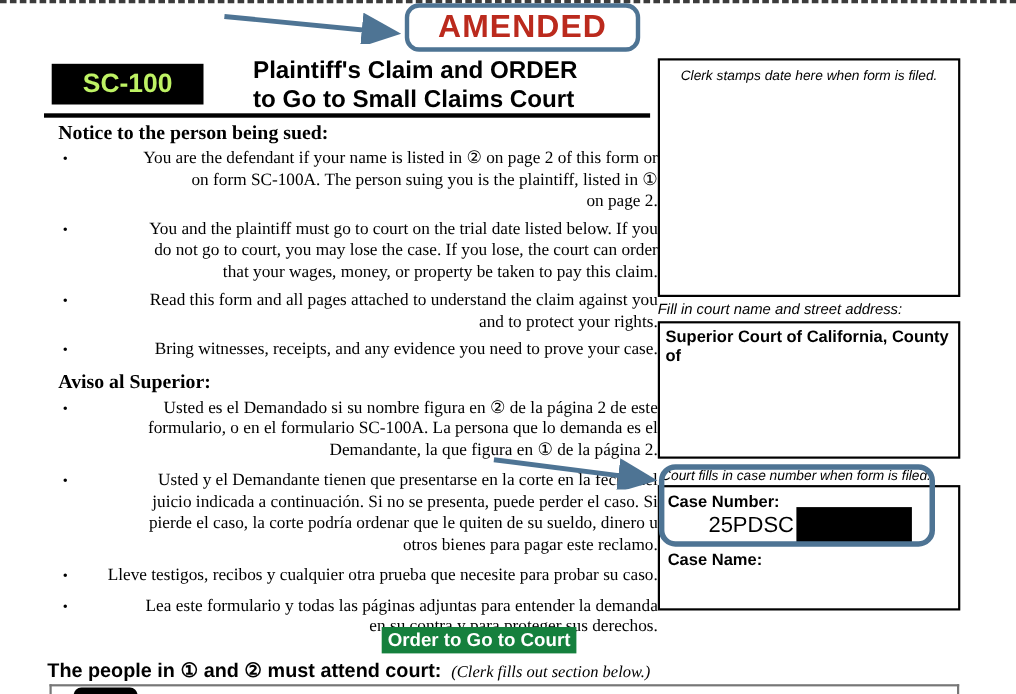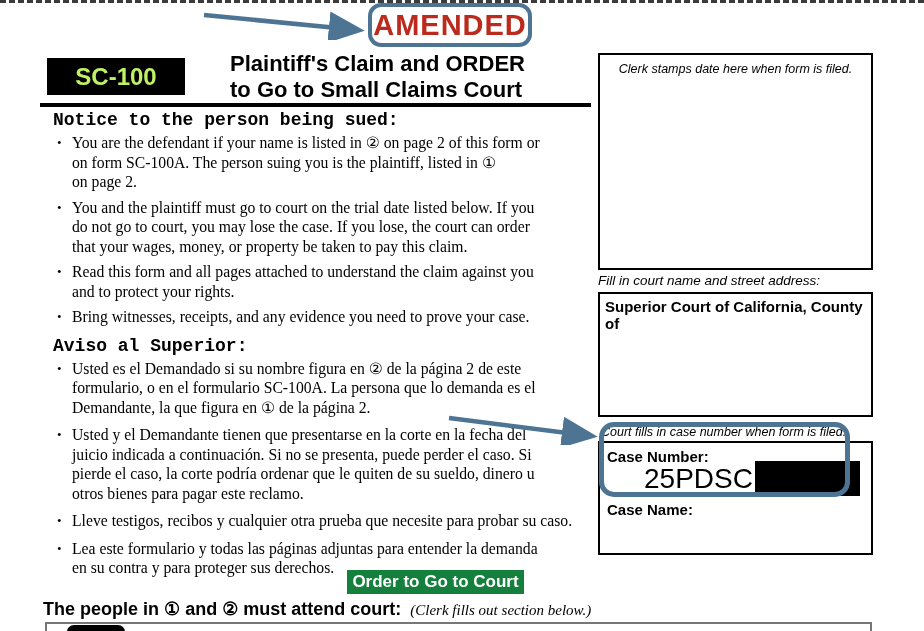--- a/index.html
+++ b/index.html
@@ -9,61 +9,61 @@
   
   .page-top-dashes{position:absolute;top:0;left:0;width:924px;height:0;
         border-top:3px dashed #3b3b3b;}
 
   
   .arrow{position:absolute;pointer-events:none;}
   .arrow-top{left:200px;top:6px;}
   .arrow-case{left:443px;top:407px;z-index:3;}
 
   
-  .amended-stamp{position:absolute;left:368px;top:3px;width:164px;height:44px;
+  .amended-stamp{position:absolute;left:368px;top:3px;width:214px;height:44px;
         border:4px solid #4e7494;border-radius:13px;background:#fff;
         display:flex;align-items:center;justify-content:center;box-sizing:border-box;}
   .amended-stamp span{font-family:"Liberation Sans",sans-serif;font-weight:bold;
         font-size:29px;color:#bb2a1d;letter-spacing:1px;}
 
   
   .form-badge{position:absolute;left:47px;top:58px;width:138px;height:37px;background:#000;
         color:#bef264;display:flex;align-items:center;justify-content:center;
         font-family:"Liberation Sans",sans-serif;font-weight:bold;font-size:24px;}
   .form-title{position:absolute;left:230px;top:51px;font-family:"Liberation Sans",sans-serif;
         font-weight:bold;font-size:22px;line-height:26px;}
   .title-rule{position:absolute;left:40px;top:103px;width:551px;height:4px;background:#000;}
 
   
   .left-col{position:absolute;left:40px;top:110px;width:558px;}
-  .section-heading{font-family:Liberation Mono, monospace;font-weight:bold;font-size:18px;
+  .section-heading{font-family:Liberation Serif, serif;font-weight:bold;font-size:18px;
         margin:0 0 3px 13px;}
   .heading-es{margin-top:9px;}
-  .bullets{list-style:none;margin:0;padding:0 0 0 32px;font-size:15.7px;line-height:19.5px;}
+  .bullets{list-style:none;margin:0;padding:0 0 0 32px;font-size:15.7px;line-height:19.5px;text-align:right;}
   .bullets li{position:relative;white-space:pre-line;margin-bottom:6px;}
   .bullets.es li{margin-bottom:8px;}
   .bullets li::before{content:"\2022";position:absolute;left:-15px;top:0;font-size:13px;}
 
   
   .italic-sans{font-family:"Liberation Sans",sans-serif;font-style:italic;}
   .clerk-box{position:absolute;left:598px;top:53px;width:275px;height:217px;
         border:2px solid #000;box-sizing:border-box;}
   .clerk-note{font-size:12.5px;text-align:center;padding-top:7px;}
   .fill-court-label{position:absolute;left:598px;top:273px;font-size:13.5px;}
   .court-box{position:absolute;left:598px;top:292px;width:275px;height:125px;
         border:2px solid #000;box-sizing:border-box;}
   .court-name{font-family:"Liberation Sans",sans-serif;font-weight:bold;font-size:15px;
         padding:4px 5px;}
   .case-fills-label{position:absolute;left:601px;top:425px;font-size:12.5px;z-index:1;}
   .case-box{position:absolute;left:598px;top:441px;width:275px;height:114px;
         border:2px solid #000;box-sizing:border-box;}
   .case-number-label{position:absolute;left:7px;top:5px;font-family:"Liberation Sans",sans-serif;
         font-weight:bold;font-size:15px;}
   .case-number-row{position:absolute;left:44px;top:18px;display:flex;align-items:center;}
-  .case-number-value{font-family:"Liberation Sans",sans-serif;font-size:28px;}
+  .case-number-value{font-family:"Liberation Sans",sans-serif;font-size:20px;}
   .redaction{display:inline-block;width:105px;height:35px;background:#000;margin-left:2px;}
   .case-name-label{position:absolute;left:7px;top:58px;font-family:"Liberation Sans",sans-serif;
         font-weight:bold;font-size:15px;}
   .case-callout{position:absolute;left:599px;top:422px;width:251px;height:75px;
         border:5px solid #4e7494;border-radius:15px;box-sizing:border-box;z-index:2;
         background:transparent;}
 
   
   .order-banner{position:absolute;left:347px;top:570px;width:177px;height:24px;background:#15803d;
         color:#fff;font-family:"Liberation Sans",sans-serif;font-weight:bold;font-size:17px;

